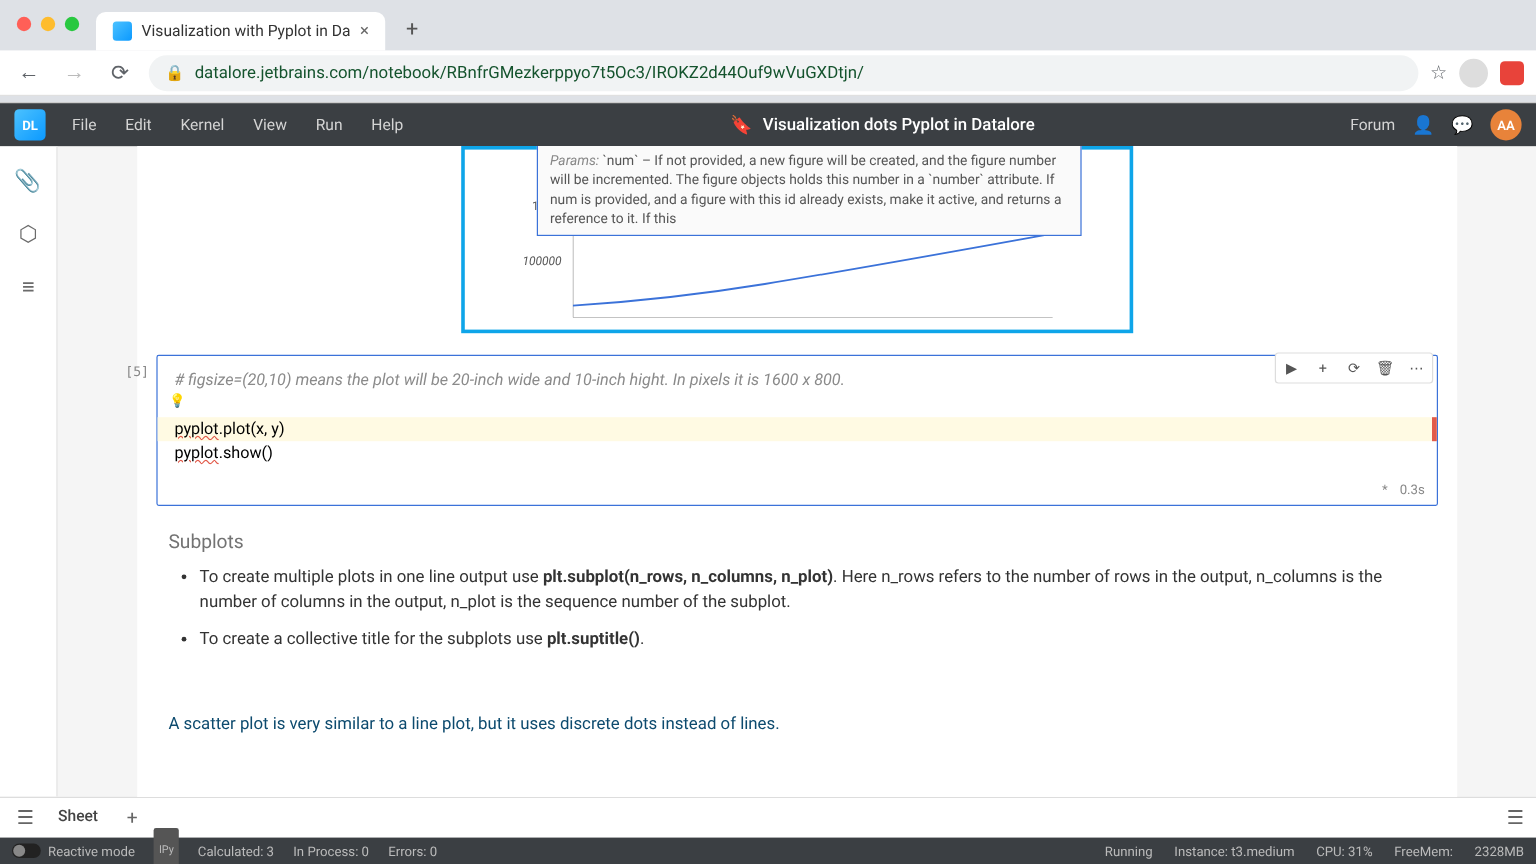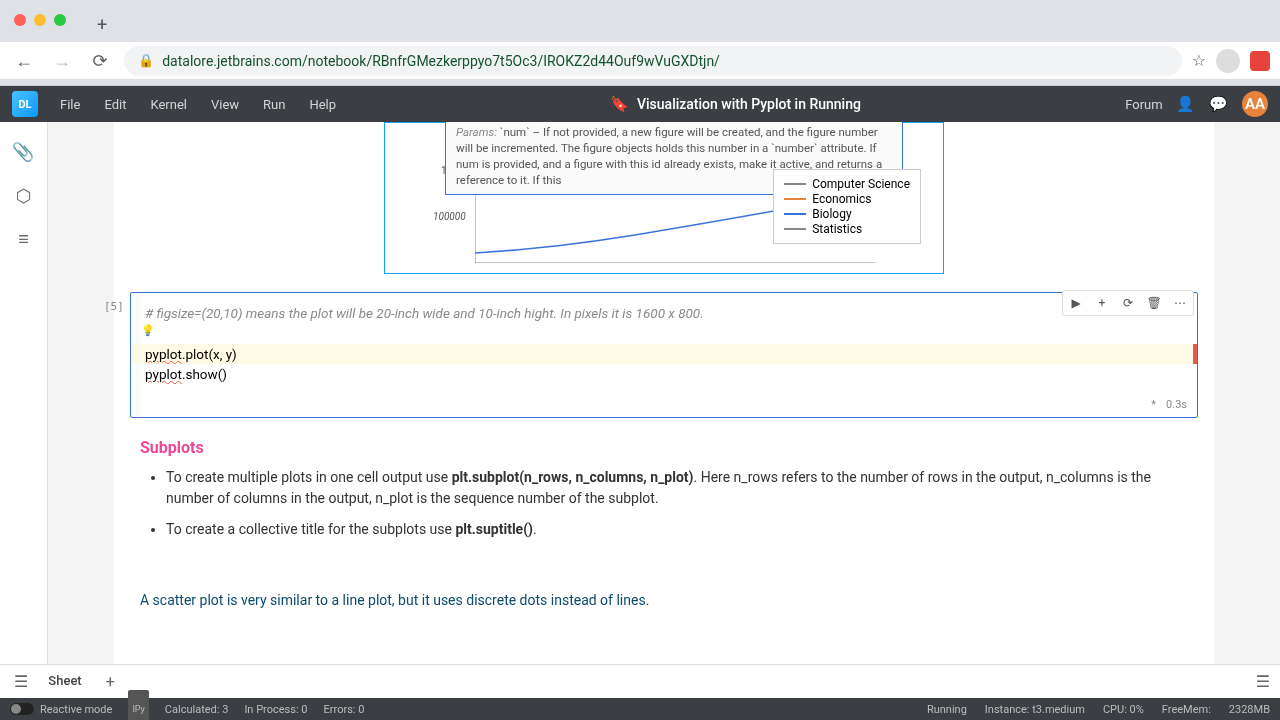--- a/index.html
+++ b/index.html
@@ -30,33 +30,33 @@
 .ext-icon { width: 20px; height: 20px; border-radius: 4px; background: #e8433a; }
 
 
 .app-header { background: #3b3f43; height: 36px; display: flex; align-items: center; padding: 0 12px; gap: 4px; color: #d4d4d4; font-size: 13px; }
 .app-logo { width: 26px; height: 26px; background: linear-gradient(135deg,#4cc2ff,#0b99ff); border-radius: 4px; margin-right: 8px; display:flex; align-items:center; justify-content:center; color:#fff; font-weight:bold; font-size:11px;}
 .menu-item { padding: 4px 10px; cursor: pointer; border-radius: 3px; }
 .app-title-center { flex: 1; display: flex; align-items: center; justify-content: center; gap: 8px; color: #fff; font-size: 14px; font-weight: 500; }
 .bookmark-icon { font-size: 15px; }
 .header-right { display: flex; align-items: center; gap: 14px; }
 .header-icon { font-size: 15px; cursor: pointer; }
-.user-badge { width: 26px; height: 26px; border-radius: 50%; background: #e8833a; color: #fff; display: flex; align-items: center; justify-content: center; font-size: 15px; font-weight: 600; }
+.user-badge { width: 26px; height: 26px; border-radius: 50%; background: #e8833a; color: #fff; display: flex; align-items: center; justify-content: center; font-size: 11px; font-weight: 600; }
 
 
 .main-area { flex: 1; display: flex; overflow: hidden; background: #f5f5f5; }
 .left-rail { width: 48px; background: #fff; border-right: 1px solid #e0e0e0; display: flex; flex-direction: column; align-items: center; padding-top: 18px; gap: 22px; }
 .rail-icon { width: 22px; height: 22px; display: flex; align-items: center; justify-content: center; color: #6b6b6b; cursor: pointer; font-size: 18px; }
 
 .content { flex: 1; overflow-y: auto; padding: 0 0 0 0; }
 .notebook-inner { max-width: 1100px; margin: 0 auto; background: #fff; padding: 0 0 60px 0; position: relative; }
 
 
 .chart-output { position: relative; padding: 0 20px 10px; }
-.chart-wrap { width: 560px; margin: 0 auto; position: relative; border: 1px solid #0ea5e9; background: #fff; }
+.chart-wrap { width: 560px; margin: 0 auto; position: relative; border: 3px solid #0ea5e9; background: #fff; }
 .chart-body { height: 150px; position: relative; }
 .tooltip-doc { position: absolute; top: -6px; left: 60px; right: 40px; background: #fafafa; border: 1px solid #3b72d9; padding: 6px 10px; font-size: 11.5px; color: #555; line-height: 1.4; z-index: 2; }
 .tooltip-doc .param-label { color: #888; font-style: italic; }
 .legend-box { position: absolute; right: 22px; top: 46px; background: #fff; border: 1px solid #ccc; padding: 6px 10px; font-size: 12px; z-index:3; }
 .legend-row { display: flex; align-items: center; gap: 6px; margin: 1px 0; }
 .legend-line { width: 22px; height: 2px; }
 .axis-label { position: absolute; font-size: 10px; color: #555; }
 .chart-svg-line { position: absolute; left: 90px; bottom: 10px; width: 400px; height: 100px; }
 
 
@@ -69,21 +69,21 @@
 .code-line { white-space: pre; }
 .comment { color: #8a8a8a; font-style: italic; }
 .bulb { position: absolute; left: 10px; top: 30px; font-size: 11px; }
 .highlight-line { background: #fffae3; margin: 0 -14px; padding: 0 14px; position: relative; }
 .highlight-line::after { content:''; position:absolute; right:0; top:0; bottom:0; width:4px; background:#e25b4b; }
 .cell-status { display: flex; justify-content: flex-end; align-items: center; padding: 4px 10px 6px; font-size: 11px; color: #888; font-family: 'Menlo', monospace; gap: 10px; }
 .squiggle { text-decoration: underline wavy #e25b4b; text-decoration-thickness: 1px; }
 
 
 .md-cell { padding: 20px 26px 6px; }
-.md-cell h3 { font-size: 16px; font-weight: 700; margin-bottom: 10px; color: #ec4899; }
+.md-cell h3 { font-size: 16px; font-weight: 400; margin-bottom: 10px; color: #737373; }
 .md-cell h2 { font-size: 20px; font-weight: 700; margin-bottom: 10px; color: #222; }
 .md-cell ul { padding-left: 26px; margin: 8px 0; }
 .md-cell li { font-size: 14px; line-height: 1.5; margin-bottom: 10px; color: #333; }
 
 
 .sheet-bar { height: 34px; background: #fff; border-top: 1px solid #ddd; display: flex; align-items: center; padding: 0 10px; gap: 4px; }
 .sheet-menu { font-size: 16px; color: #666; cursor: pointer; padding: 4px; }
 .sheet-tab { padding: 6px 12px; font-size: 13px; color: #444; border-bottom: 2px solid transparent; cursor: pointer; }
 .sheet-tab.active { font-weight: 500; }
 .sheet-add { font-size: 16px; color: #666; cursor: pointer; padding: 4px 8px; }
@@ -100,20 +100,25 @@
 <body>
 
 <div class="browser-chrome">
   <div style="position:relative; height:42px;">
     <div class="window-controls" style="position:absolute; top:4px; left:0;">
       <div class="win-dot win-close"></div>
       <div class="win-dot win-min"></div>
       <div class="win-dot win-max"></div>
     </div>
     <div class="tab-bar" style="position:absolute; bottom:0; left:0; right:0;">
+      <div class="tab">
+        <div class="tab-favicon"></div>
+        <span>Visualization with Pyplot in Da</span>
+        <span class="tab-close">×</span>
+      </div>
       <div class="new-tab">+</div>
     </div>
   </div>
   <div class="url-bar-row">
     <div class="nav-btn">←</div>
     <div class="nav-btn disabled">→</div>
     <div class="nav-btn">⟳</div>
     <div class="url-box">
       <span class="lock-icon">🔒</span>
       <span class="url-text"><span class="domain">datalore.jetbrains.com/notebook/RBnfrGMezkerppyo7t5Oc3/IROKZ2d44Ouf9wVuGXDtjn/</span></span>
@@ -129,21 +134,21 @@
 <div class="app-header">
   <div class="app-logo">DL</div>
   <div class="menu-item">File</div>
   <div class="menu-item">Edit</div>
   <div class="menu-item">Kernel</div>
   <div class="menu-item">View</div>
   <div class="menu-item">Run</div>
   <div class="menu-item">Help</div>
   <div class="app-title-center">
     <span class="bookmark-icon">🔖</span>
-    <span>Visualization with Pyplot in Running</span>
+    <span>Visualization dots Pyplot in Datalore</span>
   </div>
   <div class="header-right">
     <span>Forum</span>
     <span class="header-icon">👤</span>
     <span class="header-icon">💬</span>
     <div class="user-badge">AA</div>
   </div>
 </div>
 
 <div class="main-area">
@@ -155,38 +160,20 @@
 
   <div class="content">
     <div class="notebook-inner">
 
       <div class="chart-output">
         <div class="chart-wrap">
           <div class="chart-body">
             <div class="tooltip-doc">
               <span class="param-label">Params:</span>
               <span>`num` – If not provided, a new figure will be created, and the figure number will be incremented. The figure objects holds this number in a `number` attribute. If num is provided, and a figure with this id already exists, make it active, and returns a reference to it. If this</span>
-            </div>
-            <div class="legend-box">
-              <div class="legend-row">
-                  <div class="legend-line" style="background:#888"></div>
-                  <span>Computer Science</span>
-                </div>
-              <div class="legend-row">
-                  <div class="legend-line" style="background:#e8833a"></div>
-                  <span>Economics</span>
-                </div>
-              <div class="legend-row">
-                  <div class="legend-line" style="background:#3b72d9"></div>
-                  <span>Biology</span>
-                </div>
-              <div class="legend-row">
-                  <div class="legend-line" style="background:#888"></div>
-                  <span>Statistics</span>
-                </div>
             </div>
             <span class="axis-label" style="left:56px; top:42px;">12</span>
             <span class="axis-label" style="left:48px; top:88px;font-style:italic;">100000</span>
             <svg class="chart-svg-line">
               <line x1="0" y1="100" x2="0" y2="0" stroke="#888" stroke-width="1"></line>
               <line x1="0" y1="100" x2="400" y2="100" stroke="#888" stroke-width="1"></line>
               <path d="M 0 90 Q 80 85 160 72 T 400 30" stroke="#3b72d9" stroke-width="1.5" fill="none"></path>
             </svg>
           </div>
         </div>
@@ -212,21 +199,21 @@
           <div class="cell-status">
             <span>*</span>
             <span>0.3s</span>
           </div>
         </div>
       </div>
 
       <div class="md-cell">
         <h3>Subplots</h3>
         <ul>
-          <li><span>To create multiple plots in one cell output use </span><b>plt.subplot(n_rows, n_columns, n_plot)</b><span>. Here n_rows refers to the number of rows in the output, n_columns is the number of columns in the output, n_plot is the sequence number of the subplot.</span></li>
+          <li><span>To create multiple plots in one line output use </span><b>plt.subplot(n_rows, n_columns, n_plot)</b><span>. Here n_rows refers to the number of rows in the output, n_columns is the number of columns in the output, n_plot is the sequence number of the subplot.</span></li>
           <li><span>To create a collective title for the subplots use </span><b>plt.suptitle()</b><span>.</span></li>
         </ul>
       </div>
 
       <div class="md-cell" style="padding-top:28px;">
         <p style="font-size:14px; color:#0c4a6e; margin-top:8px;">A scatter plot is very similar to a line plot, but it uses discrete dots instead of lines.</p>
       </div>
 
     </div>
   </div>
@@ -246,17 +233,17 @@
       <span>Reactive mode</span>
     </div>
     <span class="status-badge-box">IPy</span>
     <span>Calculated: 3</span>
     <span>In Process: 0</span>
     <span>Errors: 0</span>
   </div>
   <div class="status-right">
     <span>Running</span>
     <span>Instance: t3.medium</span>
-    <span>CPU: 0%</span>
+    <span>CPU: 31%</span>
     <span>FreeMem:</span>
     <span>2328MB</span>
   </div>
 </div>
 
 </body></html>

